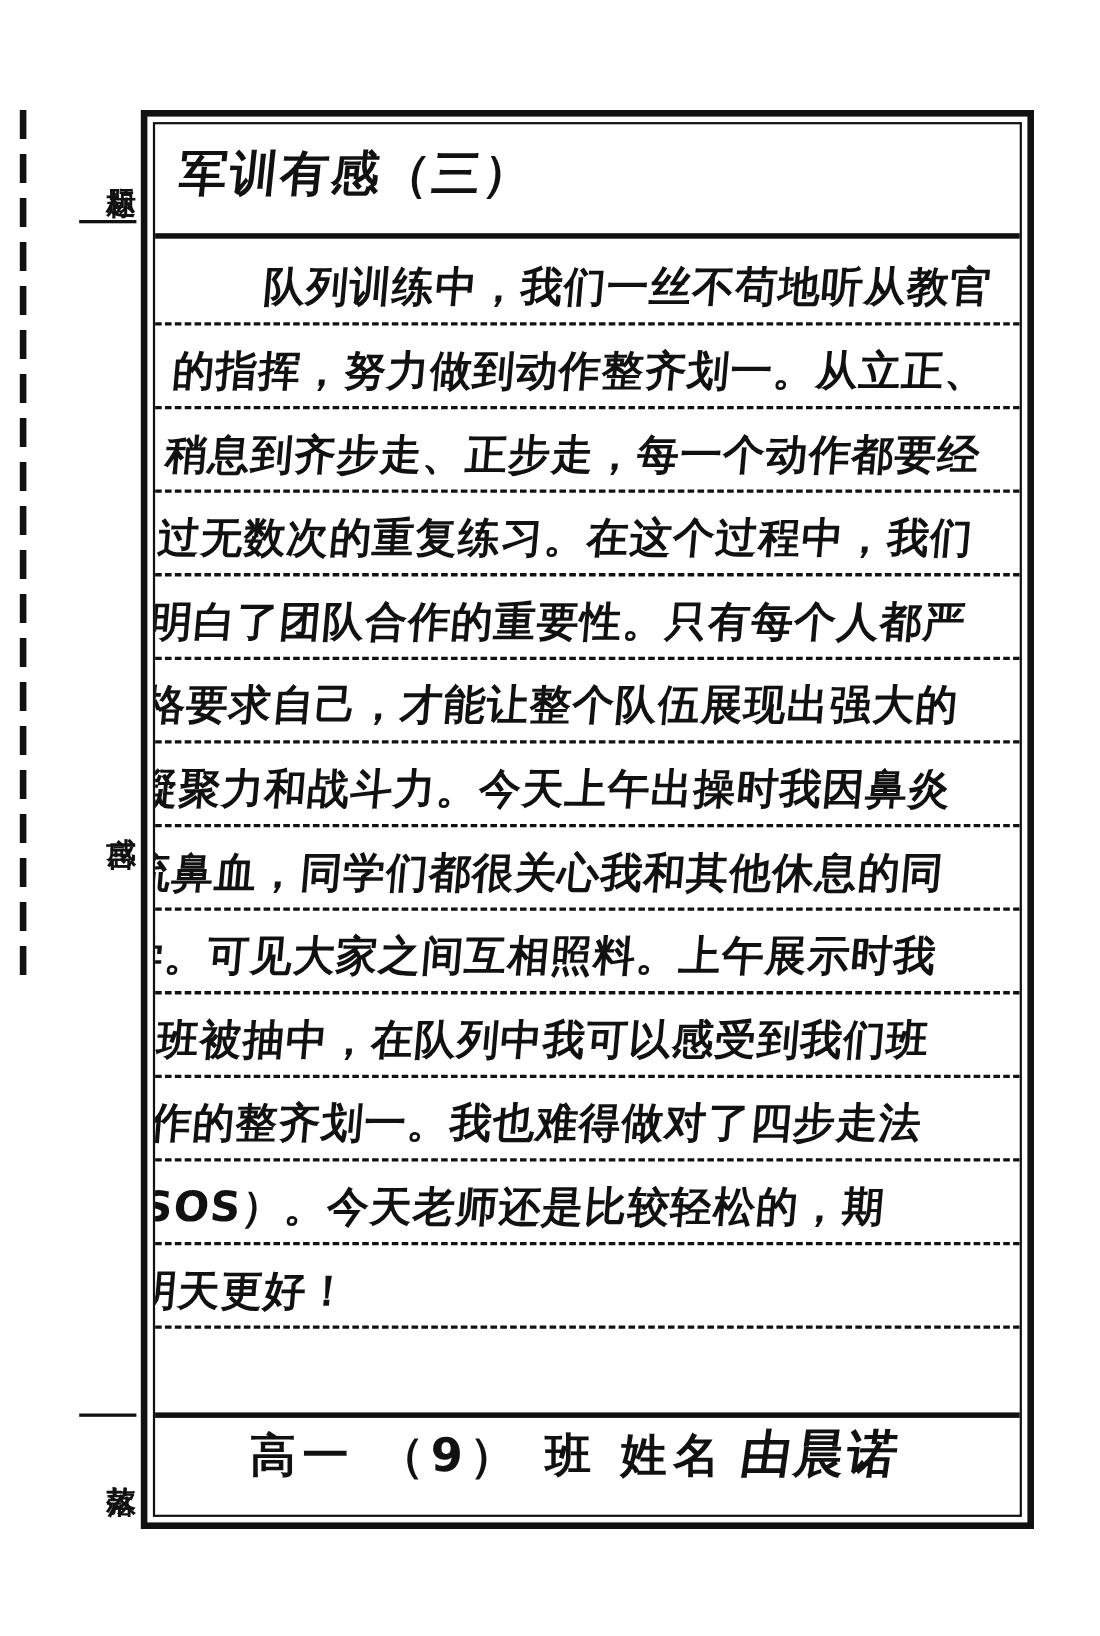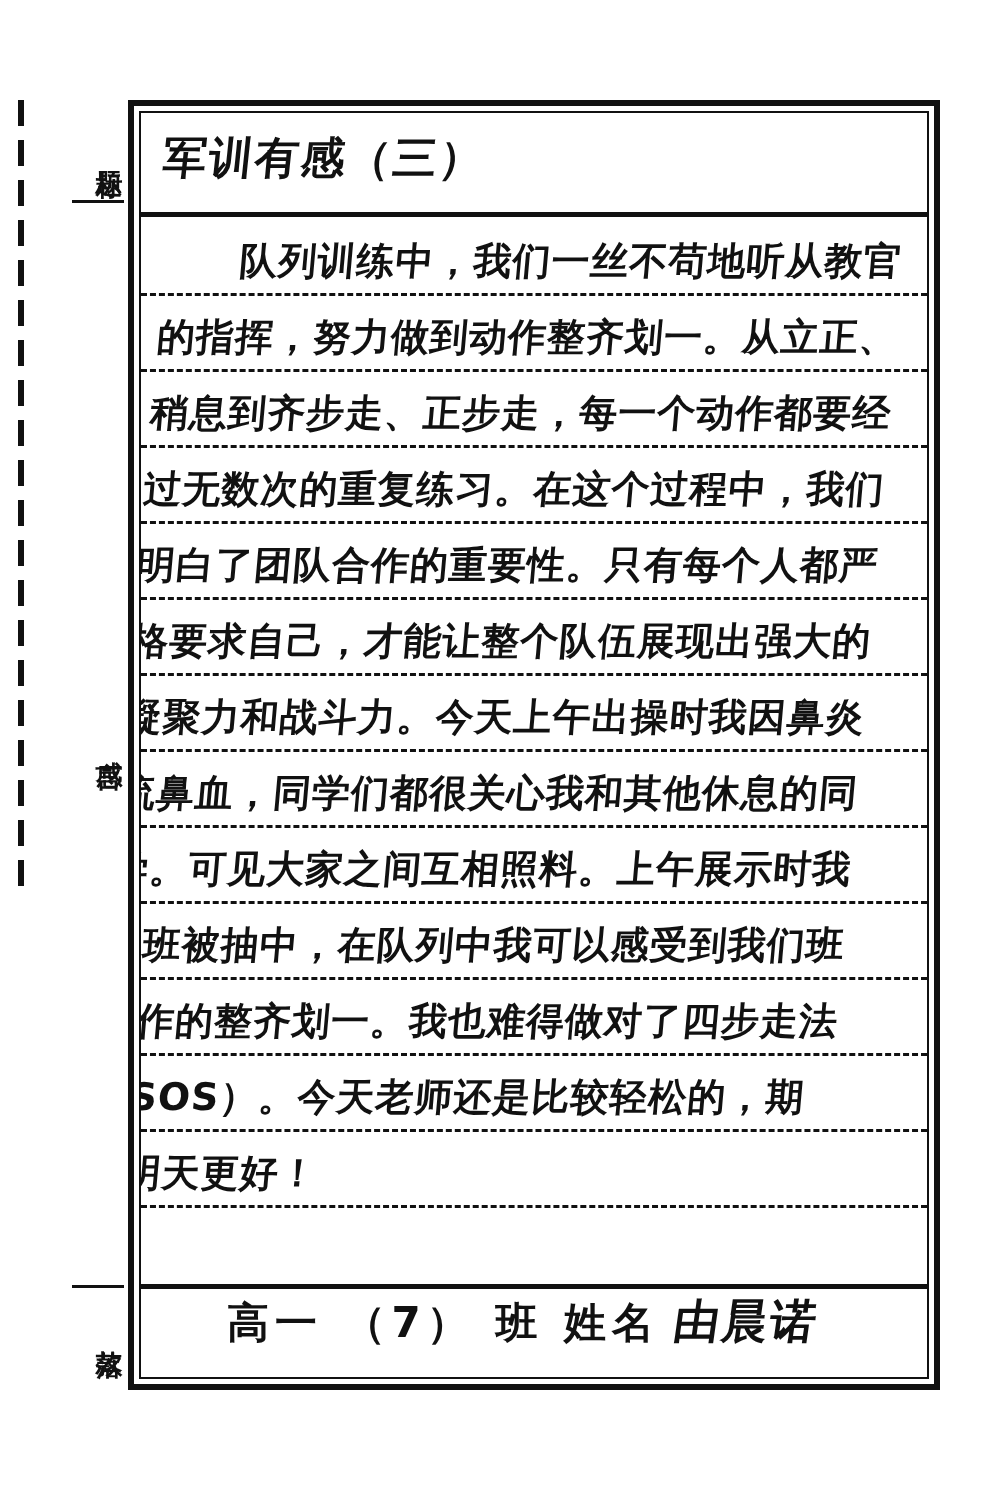--- a/index.html
+++ b/index.html
@@ -202,18 +202,18 @@
       <div class="rule-line" style="top:760px"></div>
       <div class="rule-line" style="top:836px"></div>
       <div class="rule-line" style="top:912px"></div>
       <div class="rule-line" style="top:988px"></div>
 
       <div class="body-text">队列训练中，我们一丝不苟地听从教官的指挥，努力做到动作整齐划一。从立正、稍息到齐步走、正步走，每一个动作都要经过无数次的重复练习。在这个过程中，我们明白了团队合作的重要性。只有每个人都严格要求自己，才能让整个队伍展现出强大的凝聚力和战斗力。今天上午出操时我因鼻炎流鼻血，同学们都很关心我和其他休息的同学。可见大家之间互相照料。上午展示时我们班被抽中，在队列中我可以感受到我们班动作的整齐划一。我也难得做对了四步走法（SOS）。今天老师还是比较轻松的，期待明天更好！</div>
     </div>
 
     <div class="sign-band">
       <div class="sign-text">
-        <span>高一 （7） 班  姓名</span><span class="sign-name">由晨诺</span>
+        <span>高一 （9） 班  姓名</span><span class="sign-name">由晨诺</span>
       </div>
     </div>
 
   </div>
 </div>
 
 </body></html>

